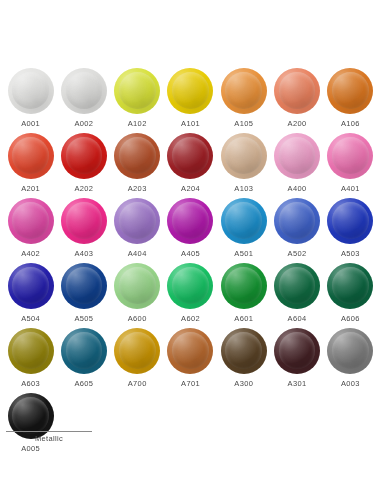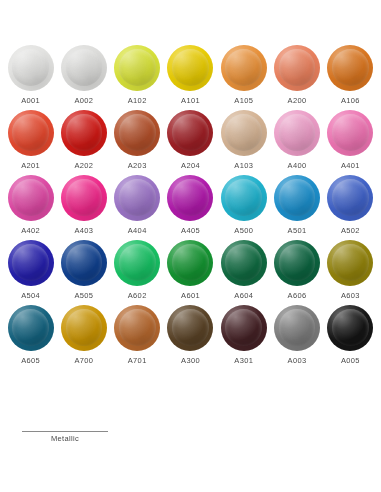--- a/index.html
+++ b/index.html
@@ -14,21 +14,21 @@
     font-family: "Liberation Sans", sans-serif;
     -webkit-font-smoothing: antialiased;
     overflow: hidden;
   }
 
   #swatch-chart {
     width: 381px;
     height: 492px;
     background: #ffffff;
     box-sizing: border-box;
-    padding: 45px 4px 0 4px;
+    padding: 68px 4px 0 4px;
     position: relative;
   }
 
   .swatch-grid {
     display: grid;
     grid-template-columns: repeat(7, 1fr);
     grid-auto-rows: 65px;
     width: 373px;
   }
 
@@ -74,21 +74,21 @@
     font-size: 7.5px;
     letter-spacing: 0.35px;
     color: #4a4a4a;
     text-align: center;
     line-height: 1;
     font-family: "Liberation Sans", sans-serif;
   }
 
   .metallic-note {
     position: absolute;
-    left: 22px;
+    left: 6px;
     top: 431px;
     width: 86px;
     text-align: center;
   }
   .metallic-rule {
     height: 1px;
     background: #8a8a8a;
     width: 100%;
   }
   .metallic-label {
@@ -172,38 +172,42 @@
       </div>
       <div class="swatch-cell">
         <div class="swatch-dot" style="background: rgb(155, 116, 198);"></div>
         <div class="swatch-label">A404</div>
       </div>
       <div class="swatch-cell">
         <div class="swatch-dot" style="background: rgb(176, 27, 171);"></div>
         <div class="swatch-label">A405</div>
       </div>
       <div class="swatch-cell">
-        <div class="swatch-dot" style="background: rgb(32, 178, 205);"></div>
-        <div class="swatch-label">A500</div>
-      </div>
-      <div class="swatch-cell">
         <div class="swatch-dot" style="background: rgb(29, 143, 203);"></div>
         <div class="swatch-label">A501</div>
       </div>
       <div class="swatch-cell">
         <div class="swatch-dot" style="background: rgb(64, 98, 199);"></div>
         <div class="swatch-label">A502</div>
       </div>
       <div class="swatch-cell">
+        <div class="swatch-dot" style="background: rgb(33, 57, 189);"></div>
+        <div class="swatch-label">A503</div>
+      </div>
+      <div class="swatch-cell">
         <div class="swatch-dot" style="background: rgb(38, 32, 171);"></div>
         <div class="swatch-label">A504</div>
       </div>
       <div class="swatch-cell">
         <div class="swatch-dot" style="background: rgb(17, 65, 142);"></div>
         <div class="swatch-label">A505</div>
+      </div>
+      <div class="swatch-cell">
+        <div class="swatch-dot" style="background: rgb(150, 211, 136);"></div>
+        <div class="swatch-label">A600</div>
       </div>
       <div class="swatch-cell">
         <div class="swatch-dot" style="background: rgb(24, 192, 100);"></div>
         <div class="swatch-label">A602</div>
       </div>
       <div class="swatch-cell">
         <div class="swatch-dot" style="background: rgb(21, 148, 50);"></div>
         <div class="swatch-label">A601</div>
       </div>
       <div class="swatch-cell">

